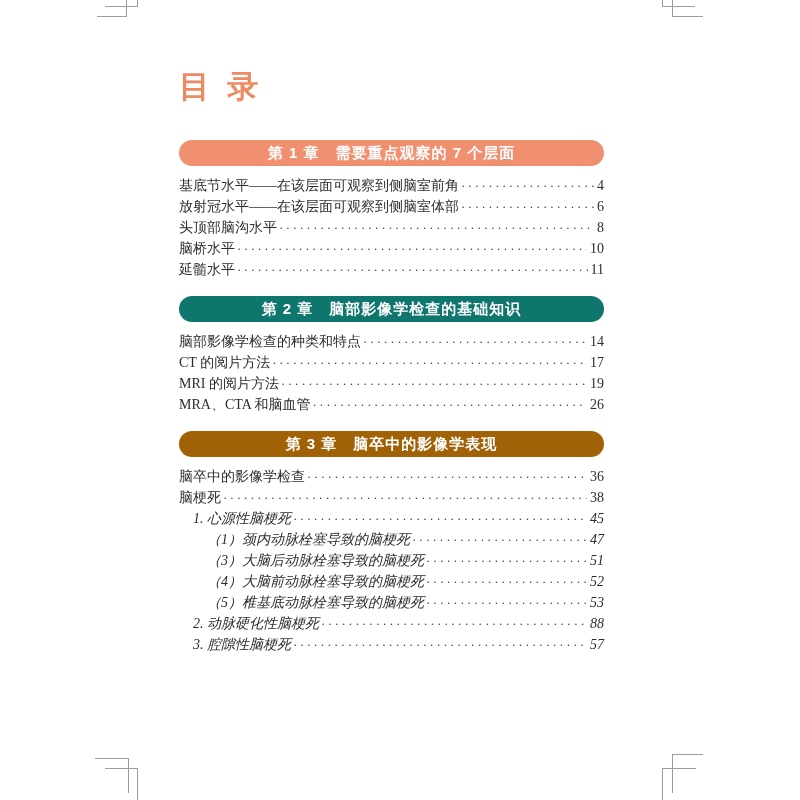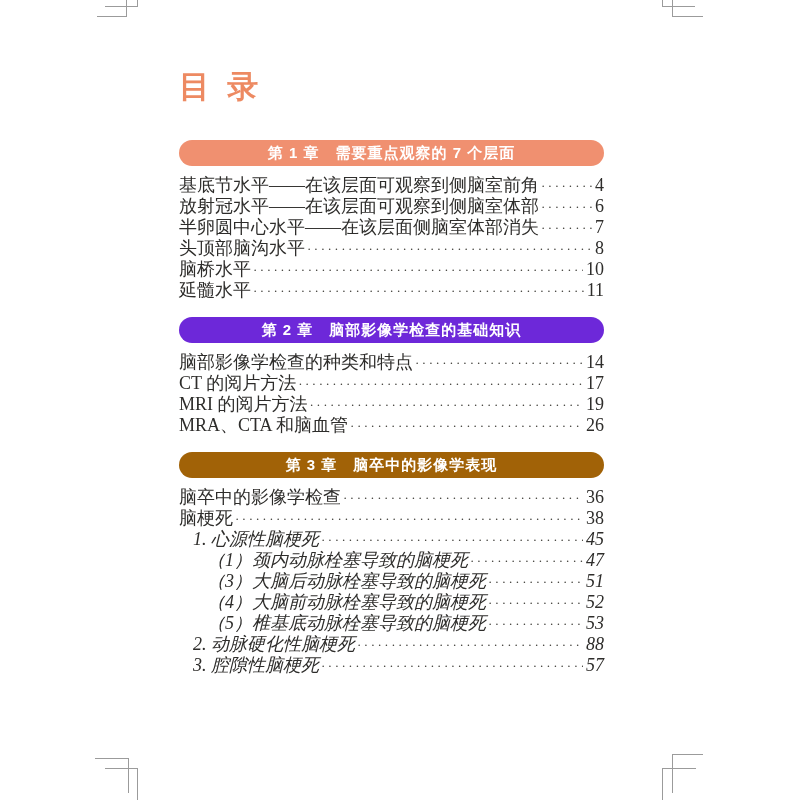--- a/index.html
+++ b/index.html
@@ -50,21 +50,21 @@
     font-size: 15px;
     letter-spacing: 1px;
   }
 
   .entries { margin-top: 9px; }
 
   .entry {
     display: flex;
     align-items: center;
     line-height: 21px;
-    font-size: 18px;
+    font-size: 14px;
     color: #2e2d2b;
   }
   .entry .entry-text { white-space: nowrap; }
   .entry.indent-1 { padding-left: 14px; }
   .entry.indent-2 { padding-left: 28px; }
   .entry.italic .entry-text, .entry.italic .entry-page { font-style: italic; }
 
   .dots {
     flex: 1;
     overflow: hidden;
@@ -102,25 +102,20 @@
     <span class="dots"></span>
     <span class="entry-page">4</span>
   </div>
 
   <div class="entry">
     <span class="entry-text">放射冠水平——在该层面可观察到侧脑室体部</span>
     <span class="dots"></span>
     <span class="entry-page">6</span>
   </div>
 
-  <div class="entry">
-    <span class="entry-text">半卵圆中心水平——在该层面侧脑室体部消失</span>
-    <span class="dots"></span>
-    <span class="entry-page">7</span>
-  </div>
 
   <div class="entry">
     <span class="entry-text">头顶部脑沟水平</span>
     <span class="dots"></span>
     <span class="entry-page">8</span>
   </div>
 
 
   <div class="entry">
     <span class="entry-text">脑桥水平</span>
@@ -130,21 +125,21 @@
 
   <div class="entry">
     <span class="entry-text">延髓水平</span>
     <span class="dots"></span>
     <span class="entry-page">11</span>
   </div>
 </div>
   </section>
 
   <section class="chapter">
-    <div class="chapter-header" style="background: #6d28d9;">第 2 章　脑部影像学检查的基础知识</div>
+    <div class="chapter-header" style="background: #0f766e;">第 2 章　脑部影像学检查的基础知识</div>
     <div class="entries">
   <div class="entry">
     <span class="entry-text">脑部影像学检查的种类和特点</span>
     <span class="dots"></span>
     <span class="entry-page">14</span>
   </div>
 
   <div class="entry">
     <span class="entry-text">CT 的阅片方法</span>
     <span class="dots"></span>

